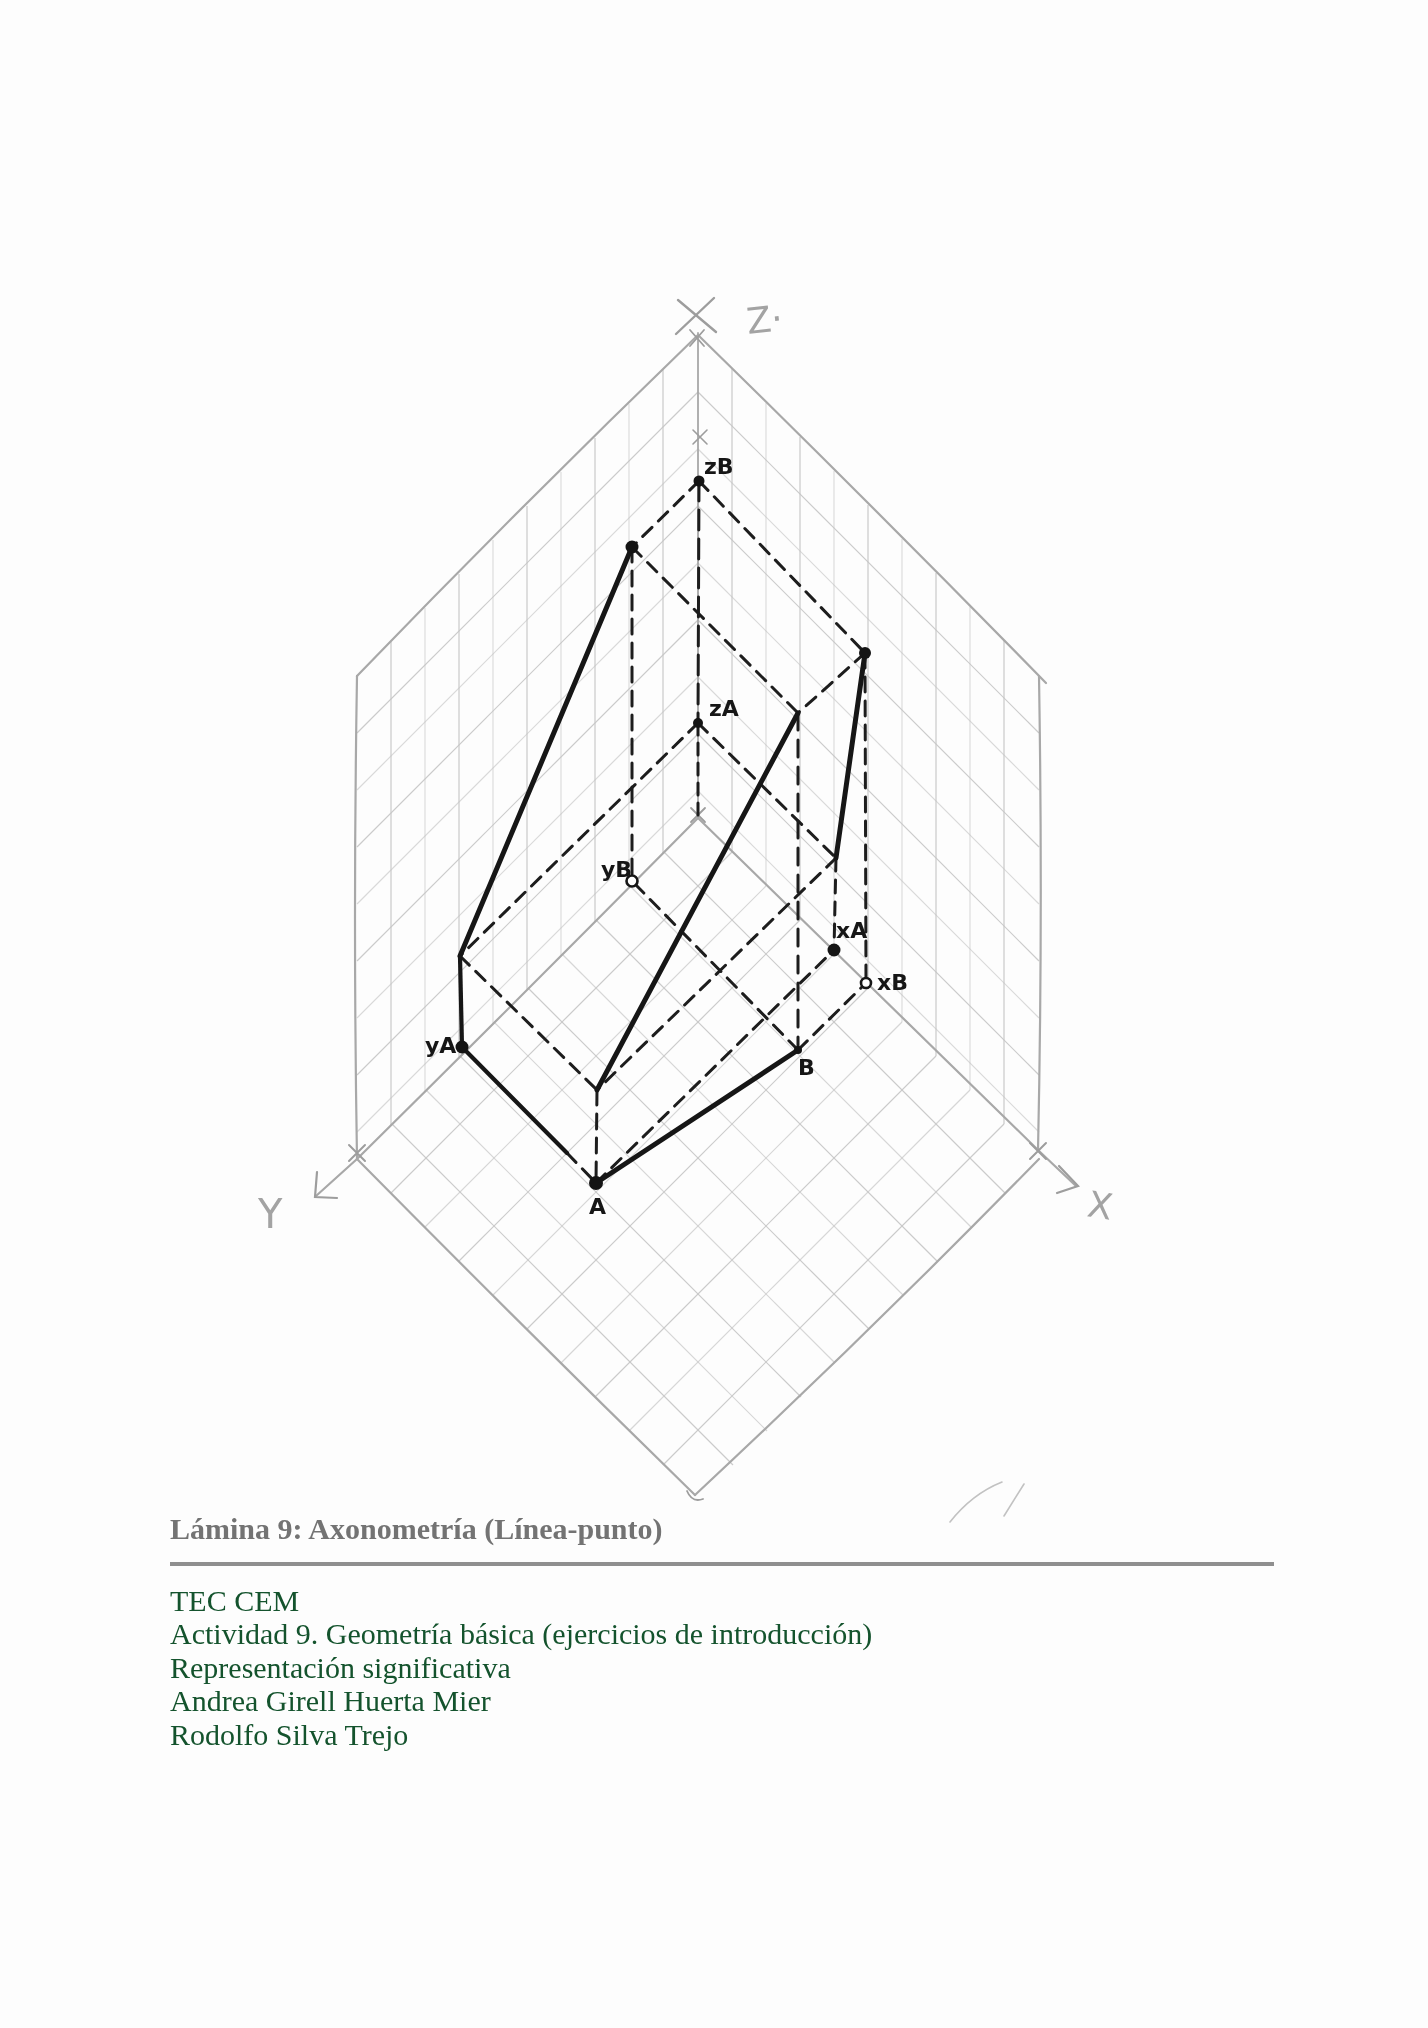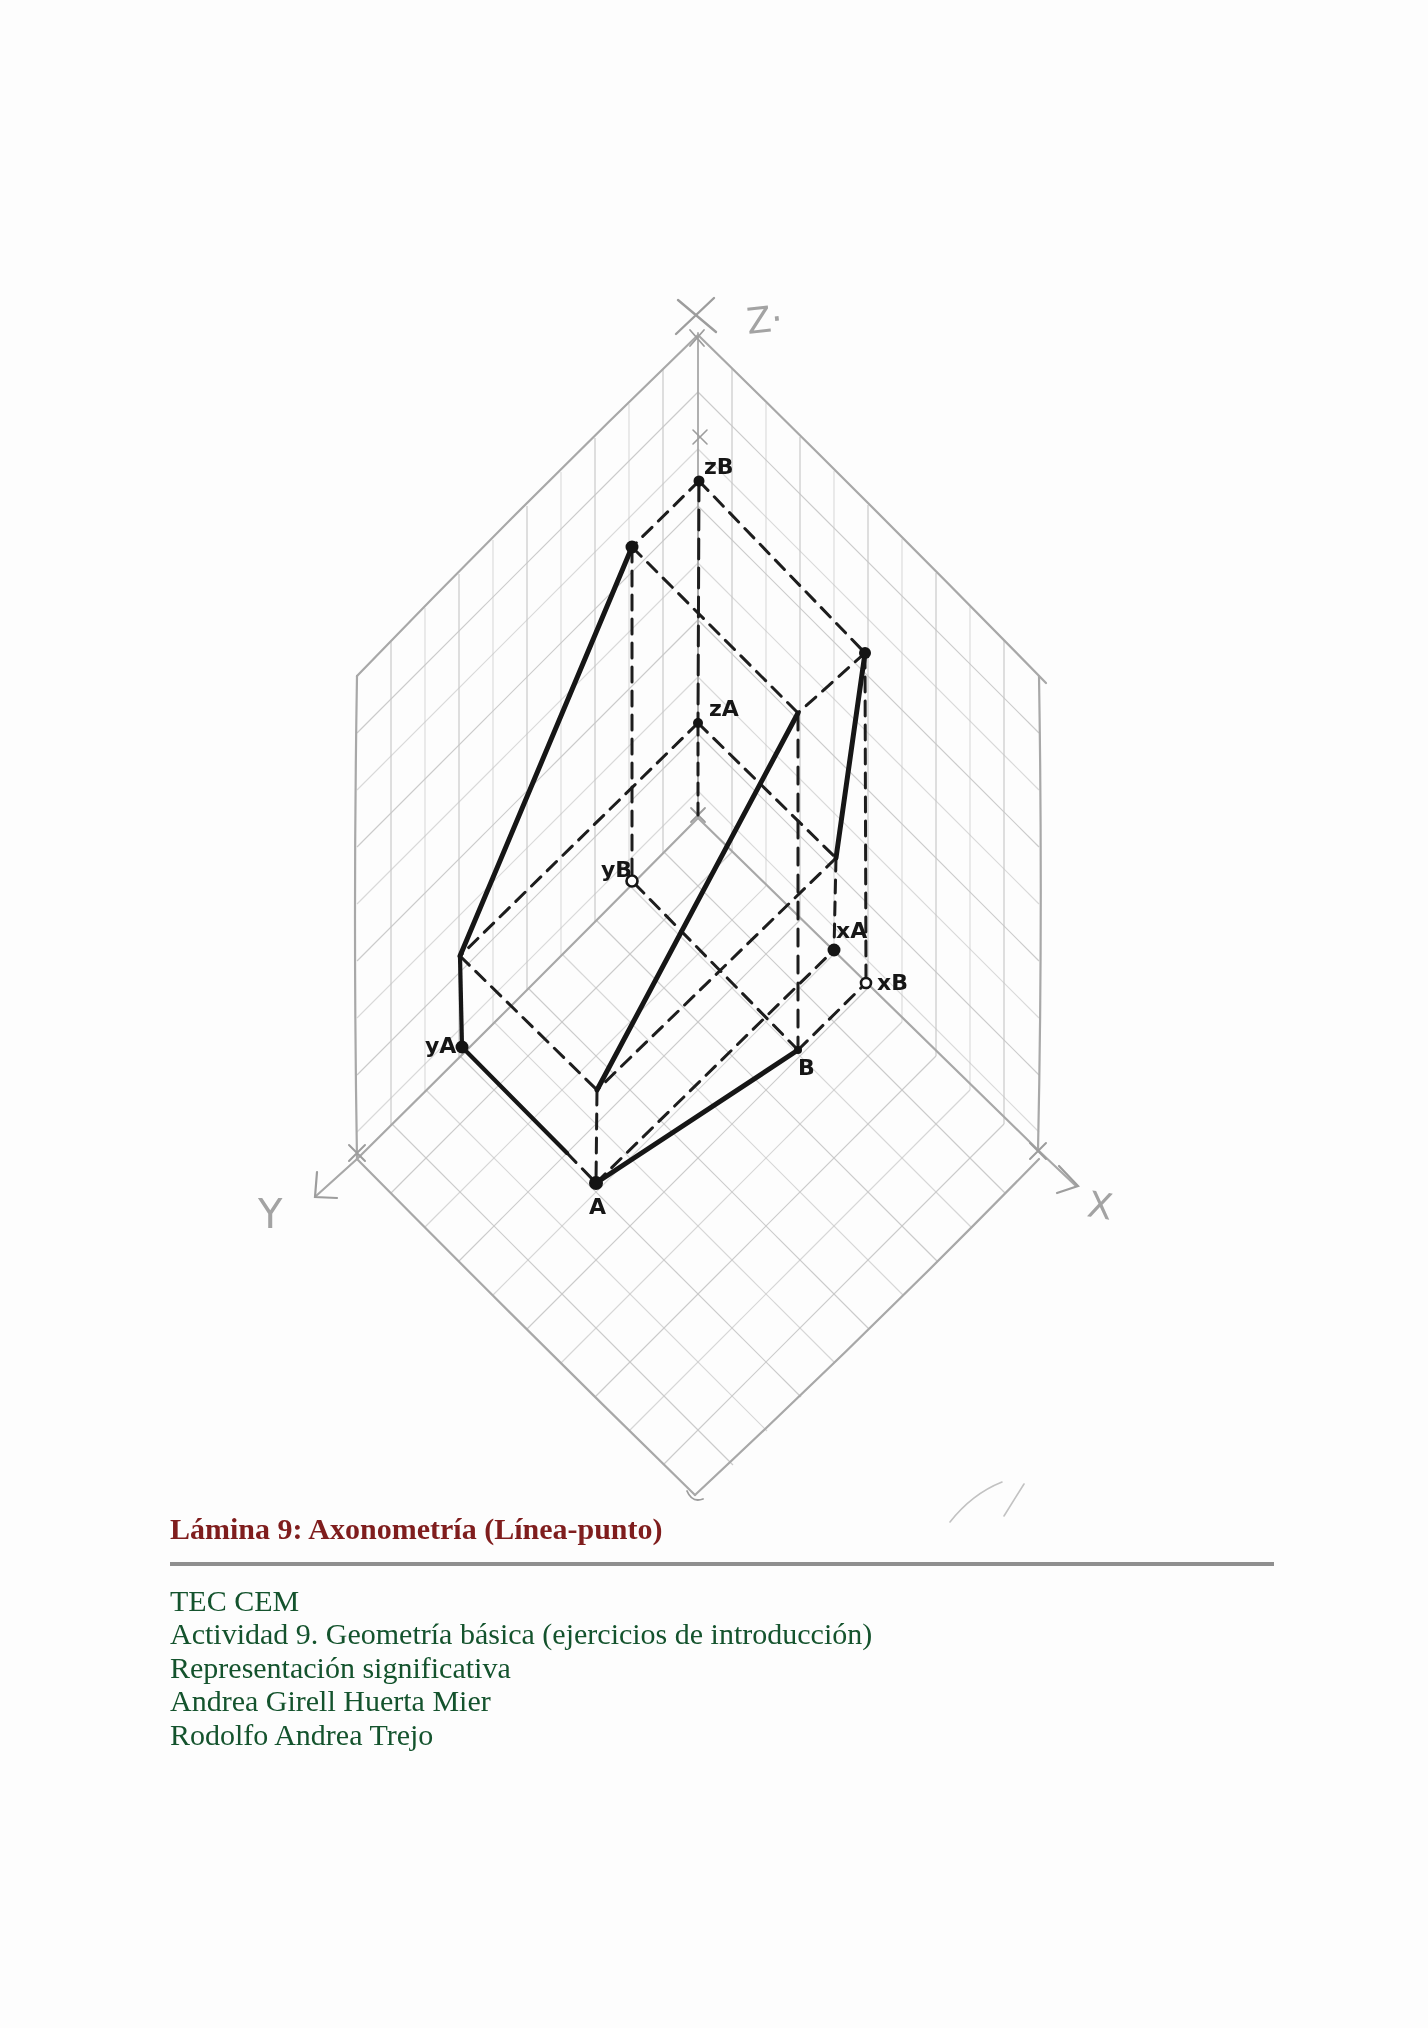--- a/index.html
+++ b/index.html
@@ -1,20 +1,20 @@
 <!DOCTYPE html>
 <html><head>
 <meta charset="utf-8">
 <style>
   html,body{margin:0;padding:0;background:#ffffff;}
   .page{position:relative;width:1428px;height:2028px;background:#fdfdfd;overflow:hidden;
         font-family:"Liberation Serif", serif;}
   svg{position:absolute;left:0;top:0;}
   .doc-title{position:absolute;left:170px;top:1512px;width:900px;
-             font-size:30px;font-weight:bold;color:#7f1d1d;letter-spacing:0px;}
+             font-size:30px;font-weight:bold;color:#737373;letter-spacing:0px;}
   .doc-rule{position:absolute;left:170px;top:1562px;width:1104px;height:4px;background:#8f8f8f;}
   .credits{position:absolute;left:170px;top:1584px;width:1000px;
            font-size:30px;line-height:33.4px;color:#14532d;}
   .hand{font-family:"DejaVu Sans", sans-serif;font-weight:700;font-size:22px;fill:#161616;}
   .pencil-text{font-family:"DejaVu Sans", sans-serif;fill:#a3a3a3;}
 </style>
 </head>
 <body>
 
 <div class="page">
@@ -164,15 +164,15 @@
   </g>
 </svg>
 
   <div class="doc-title">Lámina 9: Axonometría (Línea-punto)</div>
   <div class="doc-rule"></div>
   <div class="credits">
     <div>TEC CEM</div>
     <div>Actividad 9. Geometría básica (ejercicios de introducción)</div>
     <div>Representación significativa</div>
     <div>Andrea Girell Huerta Mier</div>
-    <div>Rodolfo Andrea Trejo</div>
+    <div>Rodolfo Silva Trejo</div>
   </div>
 </div>
 
 </body></html>

